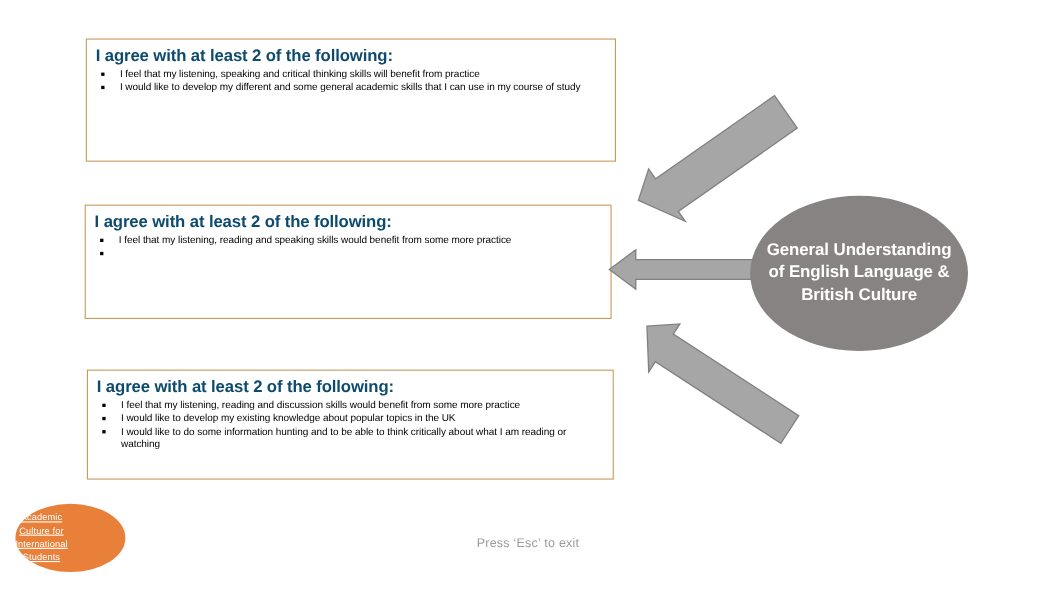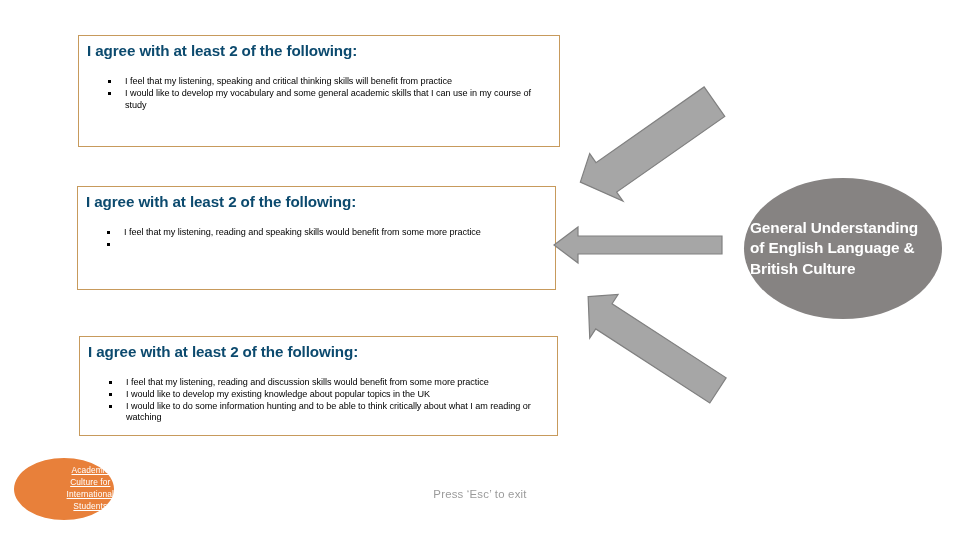--- a/index.html
+++ b/index.html
@@ -38,21 +38,21 @@
     font-size: 15.2px;
     font-weight: bold;
     color: #0c4a6e;
     line-height: 1.18;
     margin: 0 0 2px 2px;
     letter-spacing: -0.1px;
   }
 
   .req-list {
     list-style: none;
-    margin: 16px;
+    margin: 0;
     padding: 0;
   }
   .req-list li {
     position: relative;
     font-size: 9.1px;
     color: #000000;
     line-height: 1.30;
     padding-left: 24px;
     margin-bottom: 0px;
     letter-spacing: -0.05px;
@@ -62,30 +62,30 @@
     left: 7px;
     top: 4px;
     width: 3px;
     height: 3px;
     background: #000000;
   }
 
   
   .hub {
     position: absolute;
-    left: 744px;
+    left: 682px;
     top: 178px;
     width: 198px;
     height: 141px;
     border-radius: 50%;
     background: #868382;
     display: flex;
     align-items: center;
     justify-content: center;
-    text-align: left;
+    text-align: center;
   }
   .hub-label {
     color: #ffffff;
     font-size: 15.4px;
     font-weight: bold;
     line-height: 1.32;
     letter-spacing: -0.1px;
     padding: 0 6px;
   }
 
@@ -103,21 +103,21 @@
   .logo {
     position: absolute;
     left: 14px;
     top: 458px;
     width: 100px;
     height: 62px;
     border-radius: 50%;
     background: #e8803a;
     display: flex;
     align-items: center;
-    justify-content: flex-end;
+    justify-content: flex-start;
     text-align: center;
   }
   .logo-text {
     color: #ffffff;
     font-size: 8.4px;
     line-height: 1.42;
     text-decoration: underline;
     letter-spacing: 0.1px;
   }
 
@@ -135,21 +135,21 @@
 </style>
 </head>
 <body>
 
 <div class="slide">
 
   <div class="req-box box1">
     <div class="req-title">I agree with at least 2 of the following:</div>
     <ul class="req-list">
       <li><span class="bullet"></span><span>I feel that my listening, speaking and critical thinking skills will benefit from practice</span></li>
-      <li><span class="bullet"></span><span>I would like to develop my vocabulary and some general academic skills that I can use in my course of study</span></li>
+      <li><span class="bullet"></span><span>I would like to develop my different and some general academic skills that I can use in my course of study</span></li>
     </ul>
   </div>
 
   <div class="req-box box2">
     <div class="req-title">I agree with at least 2 of the following:</div>
     <ul class="req-list">
       <li><span class="bullet"></span><span>I feel that my listening, reading and speaking skills would benefit from some more practice</span></li>
       <li><span class="bullet"></span></li>
     </ul>
   </div>

